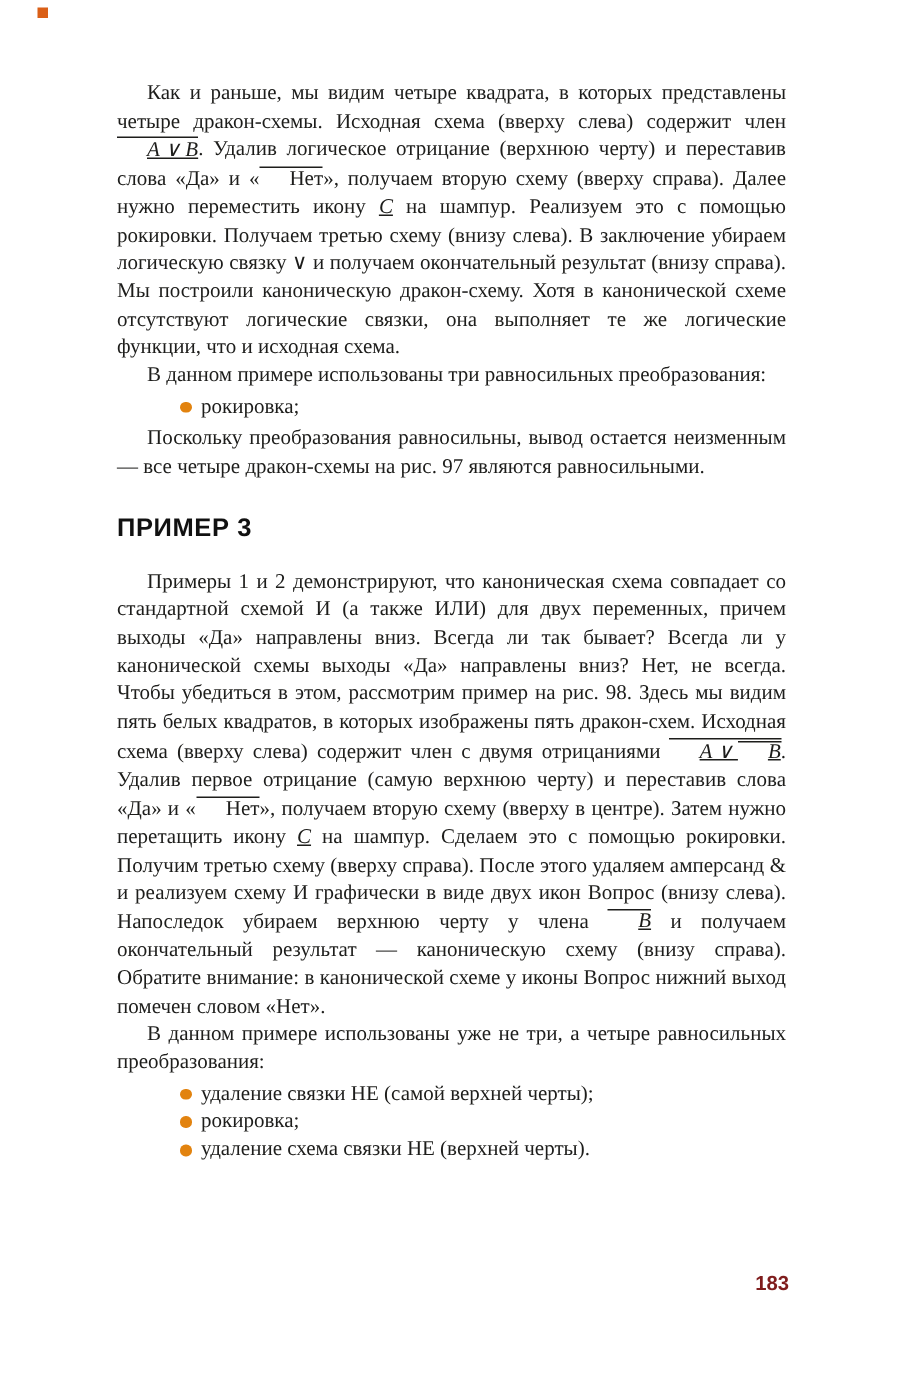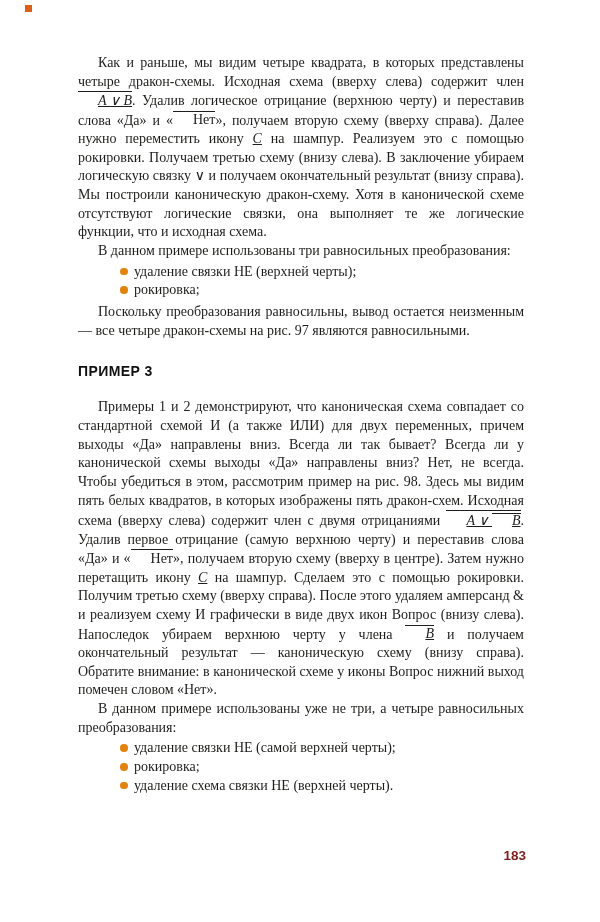--- a/index.html
+++ b/index.html
@@ -31,21 +31,21 @@
   .bullet-list { list-style: none; margin: 2px 0 3px 0; padding: 0 0 0 42px; }
   .bullet-list li { position: relative; padding-left: 14px; text-align: left; }
   .bullet {
     position: absolute; left: 0; top: 5px;
     width: 7.5px; height: 7.5px; border-radius: 50%;
     background: var(--accent, #e2830f);
   }
   .section-heading {
     margin: 21px 0 18px 0;
     font-family: "Liberation Sans", sans-serif;
-    font-size: 14px; font-weight: 700;
+    font-size: 17px; font-weight: 700;
     letter-spacing: 0.4px;
     text-indent: 0; text-align: left;
     color: #111111;
   }
   .ovl {
     display: inline-block;
     border-top: 1.2px solid currentColor;
     padding-top: 1.5px;
     line-height: 1.02;
   }
@@ -66,21 +66,20 @@
 
   <div class="corner-mark"></div>
 
   <div class="text-block">
 
     <p><span>Как и раньше, мы видим четыре квадрата, в которых представлены четыре дракон-схемы. Исходная схема (вверху слева) содержит член </span><span class="ovl var">A ∨ B</span><span>. Удалив логическое отрицание (верхнюю черту) и переставив слова «Да» и «</span><span class="ovl">Нет</span><span>», получаем вторую схему (вверху справа). Далее нужно переместить икону </span><span class="var">C</span><span> на шампур. Реализуем это с помощью рокировки. Получаем третью схему (внизу слева). В заключение убираем логическую связку ∨ и получаем окончательный результат (внизу справа). Мы построили каноническую дракон-схему. Хотя в канонической схеме отсутствуют логические связки, она выполняет те же логические функции, что и исходная схема.</span></p>
 
     <p>В данном примере использованы три равносильных преобразования:</p>
 
     <ul class="bullet-list">
-      <li><span class="bullet"></span><span>удаление связки НЕ (верхней черты);</span></li>
       <li><span class="bullet"></span><span>рокировка;</span></li>
     </ul>
 
     <p>Поскольку преобразования равносильны, вывод остается неизменным — все четыре дракон-схемы на рис. 97 являются равносильными.</p>
 
     <h2 class="section-heading">ПРИМЕР 3</h2>
 
     <p><span>Примеры 1 и 2 демонстрируют, что каноническая схема совпадает со стандартной схемой И (а также ИЛИ) для двух переменных, причем выходы «Да» направлены вниз. Всегда ли так бывает? Всегда ли у канонической схемы выходы «Да» направлены вниз? Нет, не всегда. Чтобы убедиться в этом, рассмотрим пример на рис. 98. Здесь мы видим пять белых квадратов, в которых изображены пять дракон-схем. Исходная схема (вверху слева) содержит член с двумя отрицаниями </span><span class="ovl"><span class="var">A ∨ </span><span class="ovl var">B</span></span><span>. Удалив первое отрицание (самую верхнюю черту) и переставив слова «Да» и «</span><span class="ovl">Нет</span><span>», получаем вторую схему (вверху в центре). Затем нужно перетащить икону </span><span class="var">C</span><span> на шампур. Сделаем это с помощью рокировки. Получим третью схему (вверху справа). После этого удаляем амперсанд &amp; и реализуем схему И графически в виде двух икон Вопрос (внизу слева). Напоследок убираем верхнюю черту у члена </span><span class="ovl var">B</span><span> и получаем окончательный результат — каноническую схему (внизу справа). Обратите внимание: в канонической схеме у иконы Вопрос нижний выход помечен словом «Нет».</span></p>
 
     <p>В данном примере использованы уже не три, а четыре равносильных преобразования:</p>

